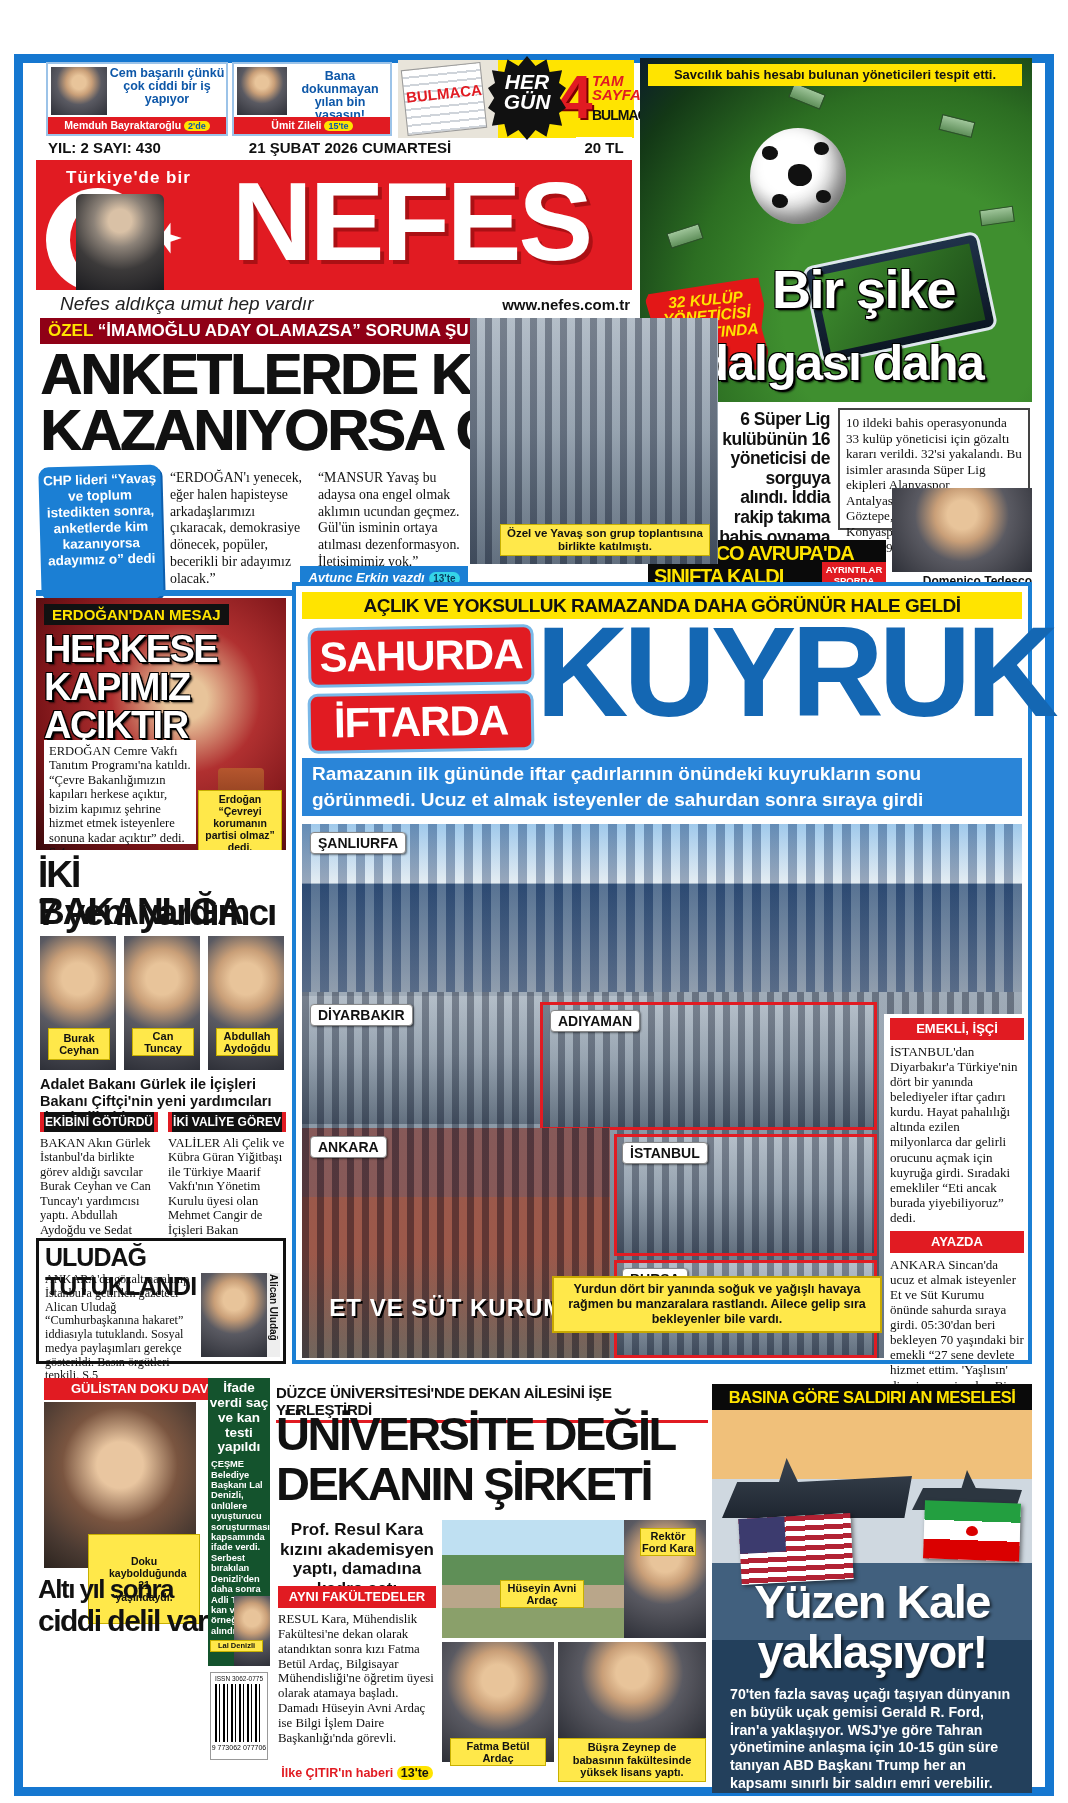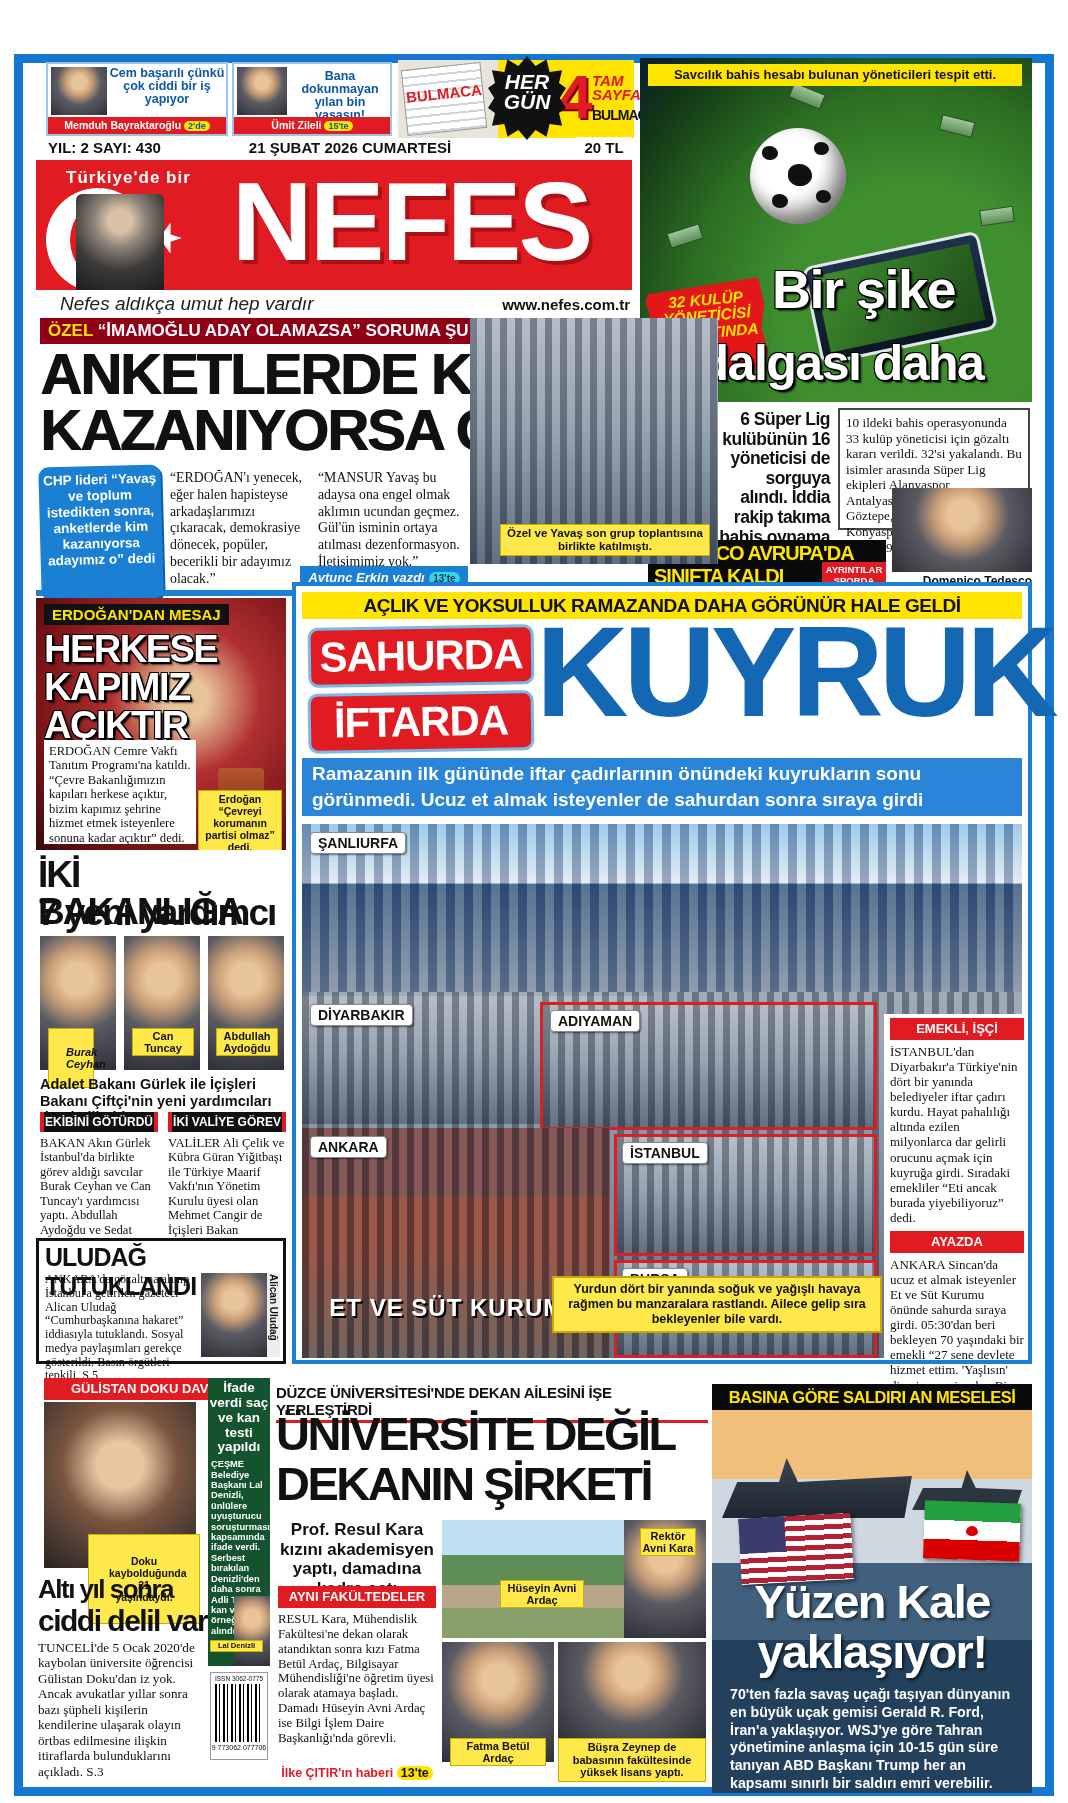--- a/index.html
+++ b/index.html
@@ -142,21 +142,21 @@
     <div class="abs" style="left:182px;top:170px;width:46px;height:50px;background:linear-gradient(#b5562e,#7c3418);border-radius:4px 4px 10px 10px;"></div>
     <div class="abs serif" style="left:8px;top:142px;width:152px;height:104px;background:#fff;padding:4px 5px;font-size:12.6px;line-height:1.15;">ERDOĞAN Cemre Vakfı Tanıtım Programı'na katıldı. “Çevre Bakanlığımızın kapıları herkese açıktır, bizim kapımız şehrine hizmet etmek isteyenlere sonuna kadar açıktır” dedi. S.4</div>
     <div class="abs ylbl" style="left:162px;top:192px;width:84px;font-size:10.5px;line-height:1.15;padding:2px;">Erdoğan “Çevreyi korumanın partisi olmaz” dedi.</div>
   </div>
 
   <div class="abs heavy" style="left:38px;top:856px;width:250px;font-size:37px;line-height:1;letter-spacing:-2px;">İKİ BAKANLIĞA</div>
   <div class="abs heavy" style="left:38px;top:894px;width:250px;font-size:37px;line-height:1;letter-spacing:-2px;">7 yeni yardımcı</div>
   <div class="abs ph-face" style="left:40px;top:936px;width:76px;height:134px;"></div>
   <div class="abs ph-face" style="left:124px;top:936px;width:76px;height:134px;"></div>
   <div class="abs ph-face" style="left:208px;top:936px;width:76px;height:134px;"></div>
-  <div class="abs ylbl" style="left:48px;top:1028px;width:46px;font-size:11px;line-height:1.1;padding:17px;font-style:italic;">Burak Ceyhan</div>
+  <div class="abs ylbl" style="left:48px;top:1028px;width:62px;font-size:11px;line-height:1.1;padding:3px;">Burak Ceyhan</div>
   <div class="abs ylbl" style="left:132px;top:1028px;width:62px;font-size:11px;line-height:1.1;padding:1px;">Can Tuncay</div>
   <div class="abs ylbl" style="left:216px;top:1028px;width:62px;font-size:11px;line-height:1.1;padding:1px;">Abdullah Aydoğdu</div>
   <div class="abs" style="left:40px;top:1076px;width:246px;font-weight:bold;font-size:14.5px;line-height:1.15;">Adalet Bakanı Gürlek ile İçişleri Bakanı Çiftçi'nin yeni yardımcıları dün belli oldu</div>
   <div class="abs ctr" style="left:40px;top:1112px;width:118px;height:20px;background:#111;color:#fff;font-weight:bold;font-size:12px;line-height:20px;border-left:4px solid #e11b22;border-right:4px solid #e11b22;">EKİBİNİ GÖTÜRDÜ</div>
   <div class="abs serif" style="left:40px;top:1136px;width:118px;font-size:12.6px;line-height:1.15;">BAKAN Akın Gürlek İstanbul'da birlikte görev aldığı savcılar Burak Ceyhan ve Can Tuncay'ı yardımcısı yaptı. Abdullah Aydoğdu ve Sedat Ayyıldız da ekibe katıldı.</div>
   <div class="abs ctr" style="left:168px;top:1112px;width:118px;height:20px;background:#111;color:#fff;font-weight:bold;font-size:12px;line-height:20px;border-left:4px solid #e11b22;border-right:4px solid #e11b22;">İKİ VALİYE GÖREV</div>
   <div class="abs serif" style="left:168px;top:1136px;width:118px;font-size:12.6px;line-height:1.15;">VALİLER Ali Çelik ve Kübra Güran Yiğitbaşı ile Türkiye Maarif Vakfı'nın Yönetim Kurulu üyesi olan Mehmet Cangir de İçişleri Bakan Yardımcıları oldu. S.4</div>
 
   <div class="abs" style="left:36px;top:1238px;width:250px;height:126px;border:3px solid #111;background:#fff;">
     <div class="heavy" style="font-size:25px;padding:2px 6px 0;letter-spacing:-1px;">ULUDAĞ TUTUKLANDI</div>
@@ -195,21 +195,20 @@
       <div class="redtag" style="font-size:13px;height:22px;line-height:22px;margin:6px 0 4px;">AYAZDA BEKLEDİLER</div>
       <div class="serif" style="font-size:13px;line-height:1.16;">ANKARA Sincan'da ucuz et almak isteyenler Et ve Süt Kurumu önünde sahurda sıraya girdi. 05:30'dan beri bekleyen 70 yaşındaki bir emekli “27 sene devlete hizmet ettim. 'Yaşlısın' diye iş vermiyorlar. Biz insan değil miyiz” diyerek isyan etti. S.7</div>
     </div>
   </div>
 
   <div class="abs redtag" style="left:44px;top:1378px;width:212px;height:22px;font-size:13px;line-height:22px;">GÜLİSTAN DOKU DAVASI</div>
   <div class="abs ph-girl" style="left:44px;top:1402px;width:152px;height:166px;"></div>
   <div class="abs ylbl" style="left:88px;top:1534px;width:112px;font-size:10.5px;line-height:1.15;padding:20px;">Doku kaybolduğunda 21 yaşındaydı.</div>
   <div class="abs heavy" style="left:38px;top:1576px;width:220px;font-size:26px;line-height:1;">Altı yıl sonra</div>
   <div class="abs heavy" style="left:38px;top:1606px;width:220px;font-size:30px;line-height:1;">ciddi delil var</div>
-  <div class="abs serif" style="left:38px;top:1640px;width:168px;font-size:13.2px;line-height:1.17;">TUNCELİ'de 5 Ocak 2020'de kaybolan üniversite öğrencisi Gülistan Doku'dan iz yok. Ancak avukatlar yıllar sonra bazı şüpheli kişilerin kendilerine ulaşarak olayın örtbas edilmesine ilişkin itiraflarda bulunduklarını açıkladı. S.3</div>
 
   <div class="abs" style="left:208px;top:1378px;width:62px;height:288px;background:#14532d;color:#fff;overflow:hidden;">
     <div class="ctr" style="font-weight:bold;font-size:13.5px;line-height:1.1;padding:3px 1px;">İfade verdi saç ve kan testi yapıldı</div>
     <div style="font-weight:bold;font-size:9.3px;line-height:1.12;padding:1px 3px;">ÇEŞME Belediye Başkanı Lal Denizli, ünlülere uyuşturucu soruşturması kapsamında ifade verdi. Serbest bırakılan Denizli'den daha sonra Adli Tıp'ta kan ve saç örneği alındı. S.3</div>
     <div class="abs ph-face" style="left:26px;top:218px;width:36px;height:70px;"></div>
     <div class="abs ylbl" style="left:2px;top:262px;width:53px;font-size:7.5px;line-height:1.1;padding:1px;">Lal Denizli</div>
   </div>
   <div class="abs" style="left:210px;top:1672px;width:58px;height:88px;background:#fff;border:1px solid #999;text-align:center;">
     <div style="font-size:6.5px;padding-top:2px;">ISSN 3062-0775</div>
     <div style="margin:2px 4px;height:58px;background:repeating-linear-gradient(90deg,#000 0 2px,#fff 2px 4px,#000 4px 5px,#fff 5px 8px);"></div>
@@ -218,21 +217,21 @@
 
   <div class="abs" style="left:276px;top:1384px;width:432px;font-weight:bold;font-size:15px;border-bottom:3px solid #e11b22;padding-bottom:2px;letter-spacing:-.3px;">DÜZCE ÜNİVERSİTESİ'NDE DEKAN AİLESİNİ İŞE YERLEŞTİRDİ</div>
   <div class="abs heavy" style="left:276px;top:1410px;width:432px;font-size:47px;line-height:1;letter-spacing:-2.5px;">ÜNİVERSİTE DEĞİL</div>
   <div class="abs heavy" style="left:276px;top:1460px;width:432px;font-size:47px;line-height:1;letter-spacing:-2.5px;">DEKANIN ŞİRKETİ</div>
   <div class="abs ctr" style="left:278px;top:1520px;width:158px;font-weight:bold;font-size:17px;line-height:1.15;">Prof. Resul Kara kızını akademisyen yaptı, damadına kadro açtı</div>
   <div class="abs redtag" style="left:278px;top:1586px;width:158px;height:22px;font-size:13px;line-height:22px;">AYNI FAKÜLTEDELER</div>
   <div class="abs serif" style="left:278px;top:1612px;width:158px;font-size:12.8px;line-height:1.16;">RESUL Kara, Mühendislik Fakültesi'ne dekan olarak atandıktan sonra kızı Fatma Betül Ardaç, Bilgisayar Mühendisliği'ne öğretim üyesi olarak atamaya başladı. Damadı Hüseyin Avni Ardaç ise Bilgi İşlem Daire Başkanlığı'nda görevli.</div>
   <div class="abs ph-campus" style="left:442px;top:1520px;width:264px;height:118px;"></div>
   <div class="abs ylbl" style="left:500px;top:1580px;width:84px;font-size:11px;line-height:1.1;padding:1px;">Hüseyin Avni Ardaç</div>
   <div class="abs ph-face" style="left:624px;top:1520px;width:82px;height:118px;"></div>
-  <div class="abs ylbl" style="left:640px;top:1528px;width:56px;font-size:11px;line-height:1.1;padding:1px;">Rektör Avni Kara</div>
+  <div class="abs ylbl" style="left:640px;top:1528px;width:56px;font-size:11px;line-height:1.1;padding:1px;">Rektör Ford Kara</div>
   <div class="abs ph-face" style="left:442px;top:1642px;width:112px;height:120px;"></div>
   <div class="abs ylbl" style="left:450px;top:1738px;width:96px;font-size:11px;line-height:1.1;padding:1px;">Fatma Betül Ardaç</div>
   <div class="abs ph-face" style="left:558px;top:1642px;width:148px;height:96px;"></div>
   <div class="abs ylbl" style="left:558px;top:1738px;width:148px;font-size:11px;line-height:1.15;padding:2px;">Büşra Zeynep de babasının fakültesinde yüksek lisans yaptı.</div>
   <div class="abs ctr" style="left:278px;top:1766px;width:158px;font-weight:bold;font-size:12.5px;">
     <span style="color:#e11b22;">İlke ÇITIR'ın haberi</span>
     <span style="background:#ffe400;border-radius:8px;padding:0 4px;">13'te</span>
   </div>
 
   <div class="abs ctr" style="left:712px;top:1384px;width:320px;height:26px;background:#0a0a0a;color:#ffe400;font-weight:bold;font-size:16.5px;line-height:26px;letter-spacing:-.5px;">BASINA GÖRE SALDIRI AN MESELESİ</div>

